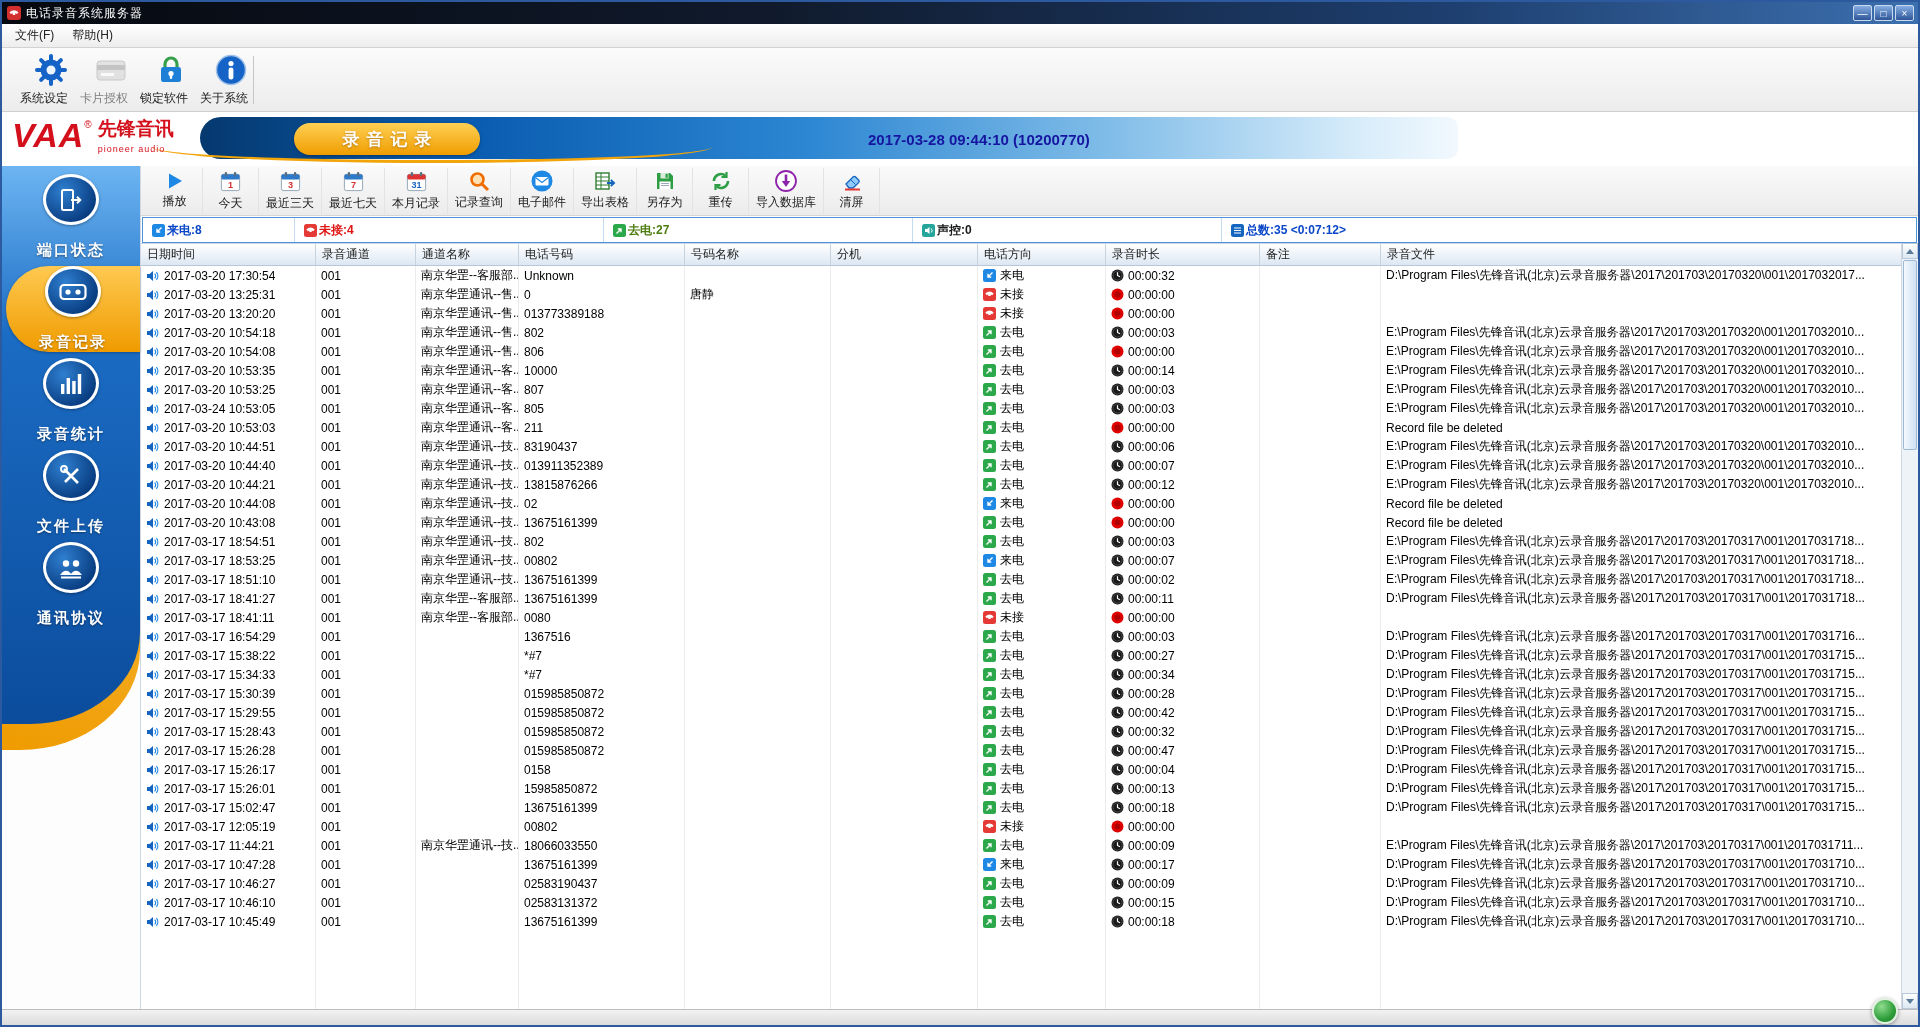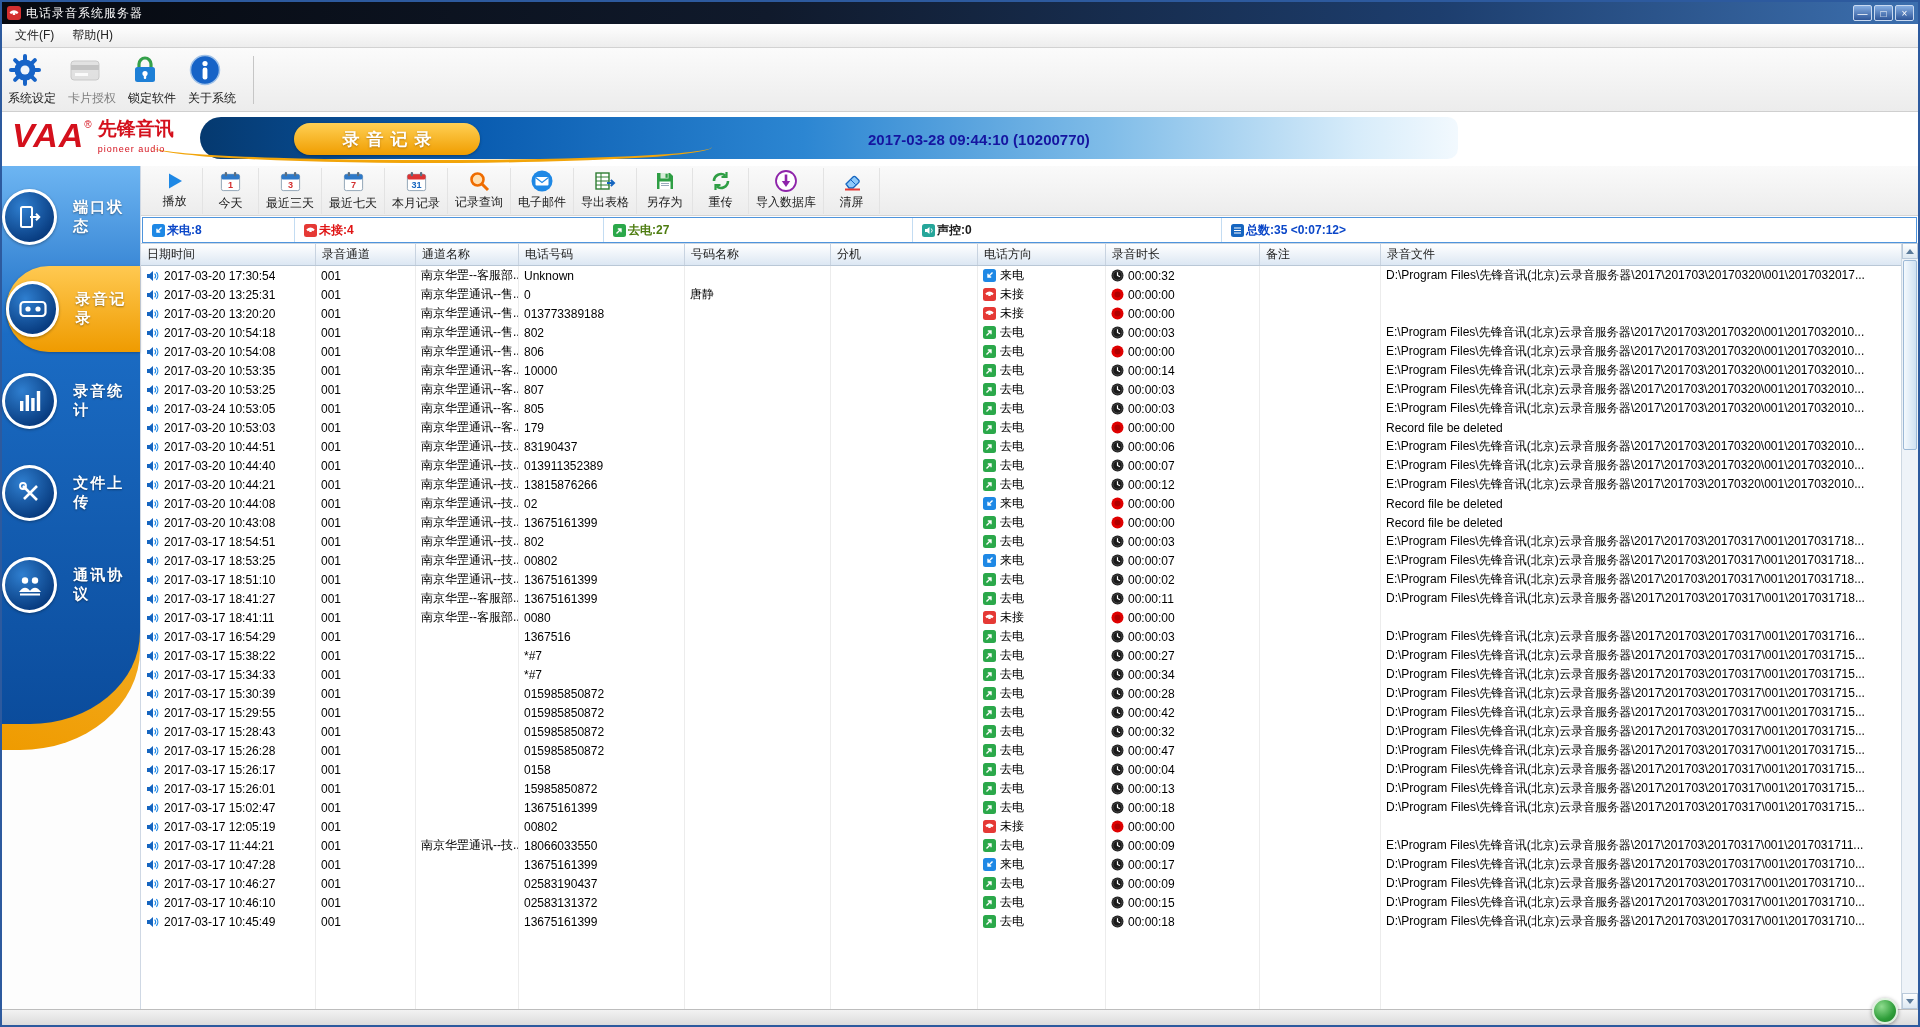--- a/index.html
+++ b/index.html
@@ -5,41 +5,41 @@
 *{margin:0;padding:0;box-sizing:border-box}
 html,body{width:1920px;height:1027px;overflow:hidden;font-family:"Liberation Sans","DejaVu Sans",sans-serif;background:#d8d8d8}
 .window{width:100%;height:100%;display:flex;flex-direction:column;border:2px solid #2d5a9e;background:#f0f0f0}
 .titlebar{height:22px;flex:0 0 22px;display:flex;align-items:center;padding:0 4px 0 5px;background:linear-gradient(90deg,#06090f,#101a2c 40%,#1d3e6e 75%,#3c6fae 100%);color:#fff}
 .title-text{font-size:12px;font-weight:normal;margin-left:5px;letter-spacing:1px}
 .win-controls{margin-left:auto;display:flex;gap:2px}
 .win-btn{width:19px;height:16px;display:flex;align-items:center;justify-content:center;font-size:10px;color:#fff;background:linear-gradient(#86aee2,#2e5699);border:1px solid #c9d9f0;border-radius:2px}
 .menubar{height:24px;flex:0 0 24px;display:flex;align-items:center;background:linear-gradient(#ffffff,#ededed);border-bottom:1px solid #d2d2d2;font-size:12px;color:#222;padding-left:4px}
 .menu-item{padding:3px 9px}
 .toolbar{height:64px;flex:0 0 64px;display:flex;align-items:center;background:linear-gradient(#fbfbfb,#ececec);border-bottom:1px solid #cfcfcf;padding-left:6px}
-.tb-item{width:60px;height:58px;display:flex;flex-direction:column;align-items:flex-start;justify-content:center;gap:3px;font-size:12px;color:#1a1a1a}
+.tb-item{width:60px;height:58px;display:flex;flex-direction:column;align-items:flex-end;justify-content:center;gap:3px;font-size:12px;color:#1a1a1a}
 .tb-item.disabled{filter:grayscale(1);opacity:.55}
 .tb-sep{width:1px;height:48px;background:#c6c6c6;margin:0 5px}
 .banner{height:54px;flex:0 0 54px;position:relative;background:#fff;overflow:hidden}
 .swoosh{position:absolute;left:198px;top:5px;right:460px;bottom:7px;border-radius:44px 22px 22px 44px;background:linear-gradient(90deg,#05396f 0%,#0a5cb0 22%,#2c86d2 48%,#7fbce8 72%,#d7ecfa 92%,#f2f9fe 100%)}
 .swoosh-accent{position:absolute;left:150px;bottom:3px;width:560px;height:16px;border-bottom:3px solid #f2a50a;border-radius:0 0 50% 50%/0 0 100% 100%}
 .logo{position:absolute;left:10px;top:4px}
 .logo-row{display:flex;align-items:flex-start}
 .logo-vaa{font-size:34px;line-height:38px;font-weight:bold;font-style:italic;color:#d4101c;letter-spacing:1px}
 .logo-reg{font-size:10px;color:#d4101c;margin-top:3px}
 .logo-stack{display:flex;flex-direction:column;margin-left:6px;}
 .logo-cn{font-size:19px;font-weight:bold;color:#d4101c}
 .logo-en{font-size:9px;color:#d4101c;letter-spacing:1px;margin-top:2px}
 .banner-tab{position:absolute;left:292px;top:11px;width:186px;height:32px;border-radius:16px;background:linear-gradient(#ffd054,#f09d00);display:flex;align-items:center;justify-content:center;color:#fff;font-size:17px;font-weight:bold;letter-spacing:7px;text-indent:7px;text-shadow:0 1px 2px rgba(120,70,0,.5);box-shadow:0 1px 3px rgba(0,0,0,.3)}
 .banner-time{position:absolute;left:866px;top:19px;font-size:15px;font-weight:bold;color:#1515a0}
 .content{flex:1;display:flex;min-height:0;background:#fff}
 .sidebar{width:138px;flex:0 0 138px;position:relative;background:#fdfdfd}
 .sidebar-accent{position:absolute;top:0;left:0;width:100%;height:584px;background:linear-gradient(200deg,#ffd97a,#ef9b00);border-radius:0 0 120px 0/0 0 100px 0}
 .sidebar-bg{position:absolute;top:0;left:0;width:100%;height:558px;background:linear-gradient(180deg,#6db5f2 0%,#1b6cc4 30%,#0b4c9c 100%);border-radius:0 0 110px 0/0 0 92px 0}
 .sidebar-items{position:relative;z-index:2;padding-top:8px}
-.side-item{height:86px;display:flex;flex-direction:row;align-items:center;justify-content:center;gap:16px;margin-bottom:6px}
+.side-item{height:86px;display:flex;flex-direction:column;align-items:center;justify-content:center;gap:16px;margin-bottom:6px}
 .side-item.active{background:linear-gradient(#ffc951,#ef9b00);border-radius:43px 0 0 43px;margin-left:4px;box-shadow:0 1px 3px rgba(0,0,0,.25)}
 .side-circle{width:56px;height:56px;border-radius:50%;border:3px solid #fff;background:radial-gradient(circle at 35% 30%,#2f7fd0,#083c80 75%);display:flex;align-items:center;justify-content:center;box-shadow:0 1px 3px rgba(0,0,0,.35)}
 .side-label{color:#fff;font-size:15px;font-weight:bold;letter-spacing:2px;text-shadow:0 1px 2px rgba(0,0,0,.4)}
 .main{flex:1;display:flex;flex-direction:column;min-width:0;border-left:1px solid #cfd8e4}
 .actions{height:50px;flex:0 0 50px;display:flex;align-items:center;background:linear-gradient(#fafafa,#ececec);border-bottom:1px solid #d5d5d5;padding-left:6px}
 .act-item{min-width:56px;height:46px;display:flex;flex-direction:column;align-items:center;justify-content:center;gap:2px;font-size:12px;color:#1a1a1a;padding:0 7px;border-right:1px solid #e3e3e3}
 .statsbar{height:24px;flex:0 0 26px;display:flex;border:1px solid #4e94dc;background:#fff;margin:1px 1px 0 1px}
 .stat-seg{display:flex;align-items:center;gap:2px;padding-left:9px;border-right:1px solid #c3dcf2;font-size:12px;font-weight:bold}
 .stat-seg.s0{width:152px}.stat-seg.s1{width:309px}.stat-seg.s2{width:309px}.stat-seg.s3{width:309px}.stat-seg.s4{flex:1;border-right:none}
 .tablewrap{flex:1;display:flex;min-height:0}
@@ -820,21 +820,21 @@
                   </span>
                   <span class="cv">2017-03-20 10:53:03</span>
                 </div>
                 <div class="cell c1">
                   <span class="cv">001</span>
                 </div>
                 <div class="cell c2">
                   <span class="cv">南京华罡通讯--客...</span>
                 </div>
                 <div class="cell c3">
-                  <span class="cv">179</span>
+                  <span class="cv">211</span>
                 </div>
                 <div class="cell c4">
                   <span class="cv"></span>
                 </div>
                 <div class="cell c5">
                   <span class="cv"></span>
                 </div>
                 <div class="cell c6">
                   <span class="icon">
                     <svg width="13" height="13" viewBox="0 0 13 13">

